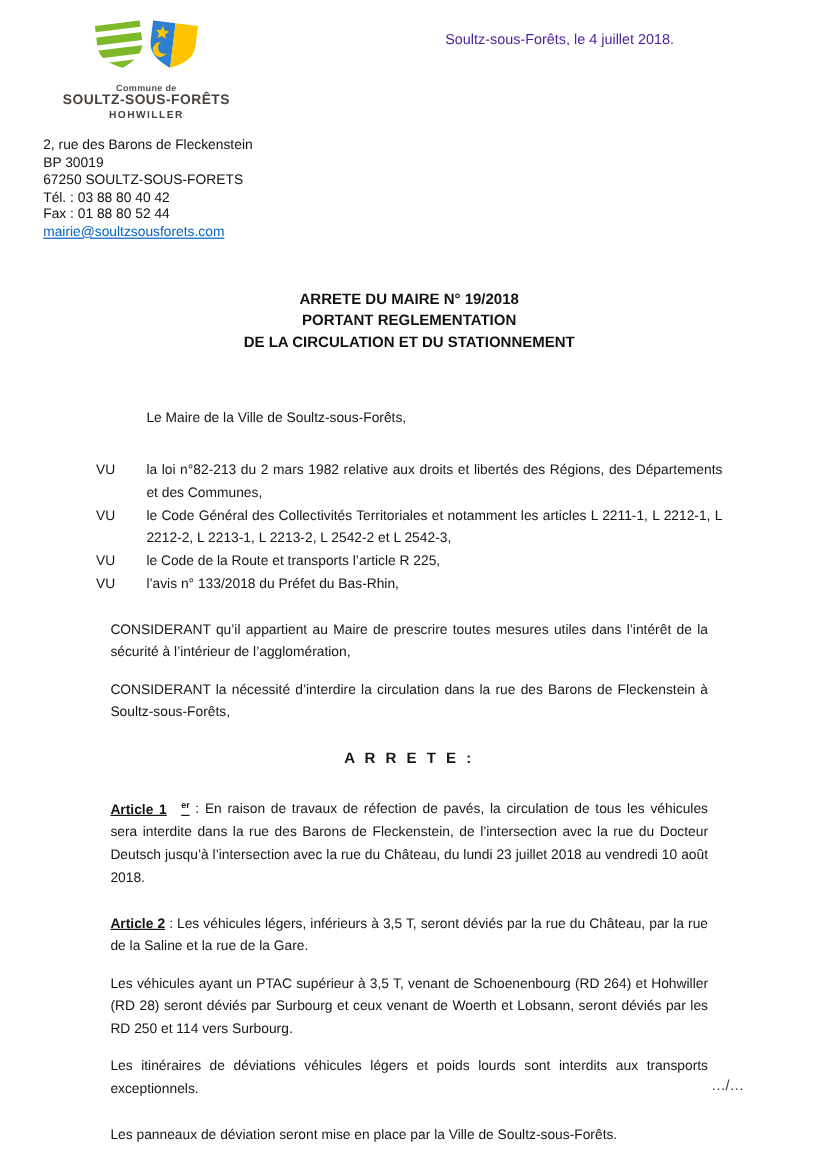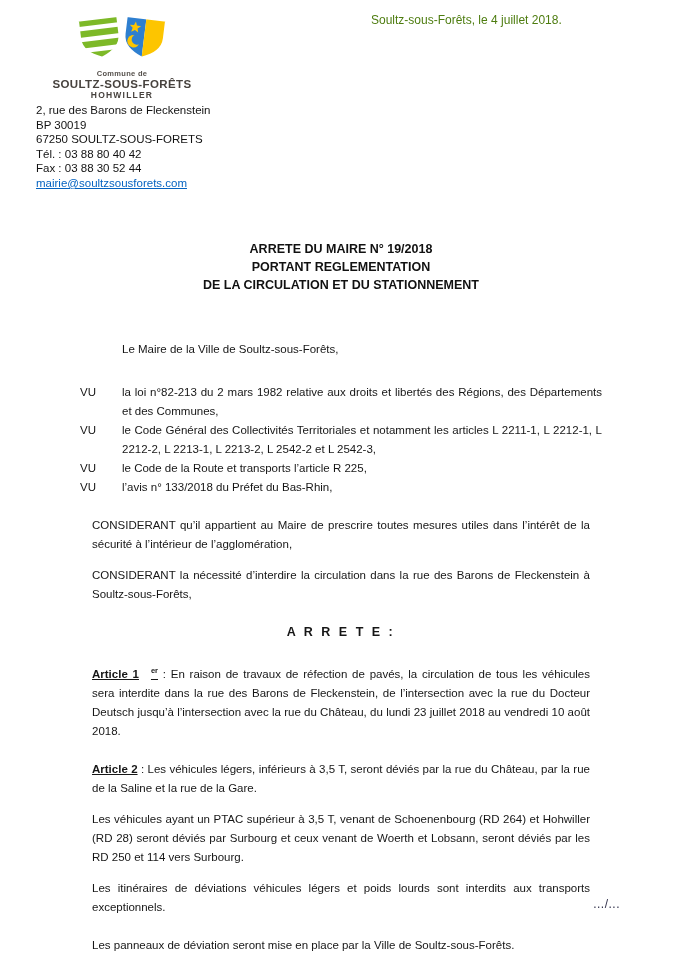--- a/index.html
+++ b/index.html
@@ -38,33 +38,33 @@
   }
   .commune-village {
     font-size: 8.5px;
     font-weight: bold;
     letter-spacing: 1.2px;
     color: #47423e;
   }
   .address-block {
     position: absolute;
     left: 36px;
-    top: 103px;
+    top: 114px;
     font-size: 11.5px;
     line-height: 14.6px;
     color: #121212;
   }
   .email-link { color: #0563c1; text-decoration: underline; }
 
   .date-line {
     position: absolute;
     left: 371px;
-    top: 13px;
+    top: 26px;
     font-size: 12px;
-    color: #4d7c0f;
+    color: #4c1d95;
   }
 
   
   .doc {
     position: absolute;
     left: 80px;
     top: 240px;
     width: 522px;
     font-size: 11.5px;
     line-height: 19px;
@@ -150,21 +150,21 @@
     <div class="commune-label">Commune de</div>
     <div class="commune-name">SOULTZ-SOUS-FORÊTS</div>
     <div class="commune-village">HOHWILLER</div>
   </div>
 
   <div class="address-block">
     <div>2, rue des Barons de Fleckenstein</div>
     <div>BP 30019</div>
     <div>67250 SOULTZ-SOUS-FORETS</div>
     <div>Tél. : 03 88 80 40 42</div>
-    <div>Fax : 03 88 30 52 44</div>
+    <div>Fax : 01 88 80 52 44</div>
     <div><a class="email-link" href="#">mairie@soultzsousforets.com</a></div>
   </div>
 
   <div class="date-line">Soultz-sous-Forêts, le 4 juillet 2018.</div>
 
   <div class="doc">
     <div class="title-block">
       <div>ARRETE DU MAIRE N° 19/2018</div>
       <div>PORTANT REGLEMENTATION</div>
       <div>DE LA CIRCULATION ET DU STATIONNEMENT</div>

